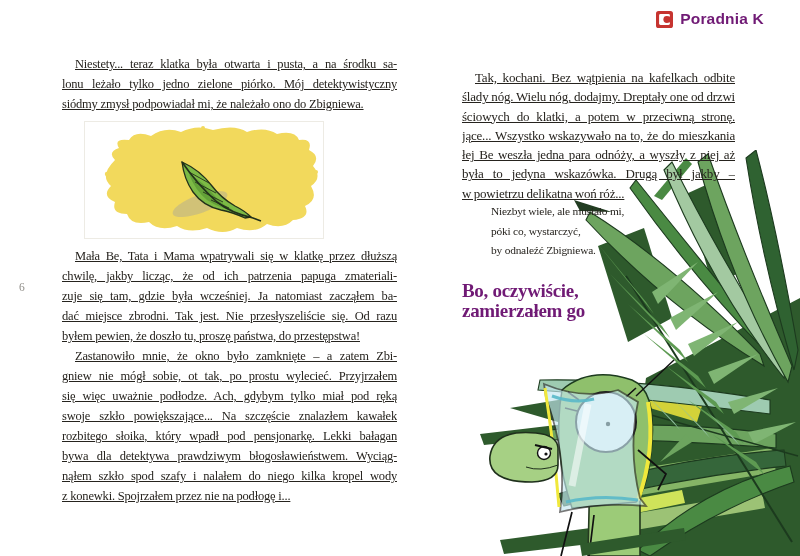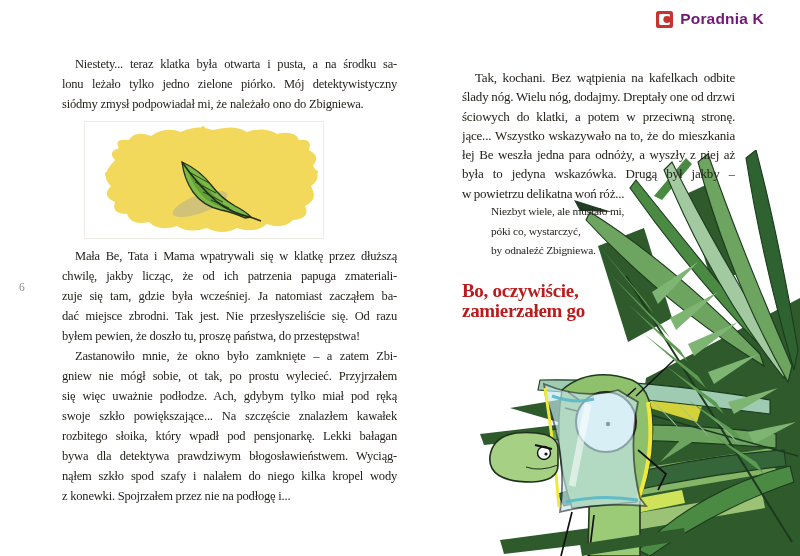--- a/index.html
+++ b/index.html
@@ -6,38 +6,38 @@
   body{width:800px;height:556px;background:#ffffff;overflow:hidden;position:relative;
        font-family:"Liberation Serif",serif;color:#26231e;}
   .spread{position:absolute;inset:0;background:#fff;}
 
   
   .brand{position:absolute;top:10px;right:36px;display:flex;align-items:center;gap:7px;}
   .brand-label{font-family:"Liberation Sans",sans-serif;font-weight:700;font-size:15.5px;
                color:#701a75;letter-spacing:.2px;}
 
   
-  .textblock{position:absolute;font-size:12.5px;line-height:20px;letter-spacing:-0.2px;}
+  .textblock{position:absolute;font-size:12.5px;line-height:20px;letter-spacing:-0.2px;text-decoration:underline;}
   .pline{height:20px;overflow:hidden;text-align:justify;text-align-last:justify;}
   .pline.last{text-align-last:left;}
   .pline.indent{text-indent:13px;}
 
   .left-p1{left:62px;top:54px;width:335px;}
   .left-p23{left:62px;top:246px;width:335px;}
 
   .right-p1{left:462px;top:68px;width:273px;font-size:13px;line-height:19.3px;
             word-spacing:-0.5px;}
   .right-p1 .pline{height:19.3px;}
 
   .aside{position:absolute;left:463px;top:202px;font-size:11.4px;line-height:19.7px;
          letter-spacing:-0.2px;}
   .aside .pline{height:19.7px;text-align:left;text-align-last:left;margin-left:28px;}
 
   .statement{position:absolute;left:462px;top:281px;font-size:19px;font-weight:700;
-             line-height:19.8px;letter-spacing:-0.3px;color:#b91c1c;}
+             line-height:19.8px;letter-spacing:-0.3px;color:#701a75;}
   .statement div{height:19.8px;}
 
   .page-number{position:absolute;left:19px;top:281px;font-size:11.5px;color:#8f8d88;}
 
   
   .feather-box{position:absolute;left:84px;top:121px;width:240px;height:118px;
                background:#fff;border:1px solid #edebe4;box-sizing:border-box;}
 
   .plant{position:absolute;left:440px;top:150px;width:360px;height:406px;}
 </style>

